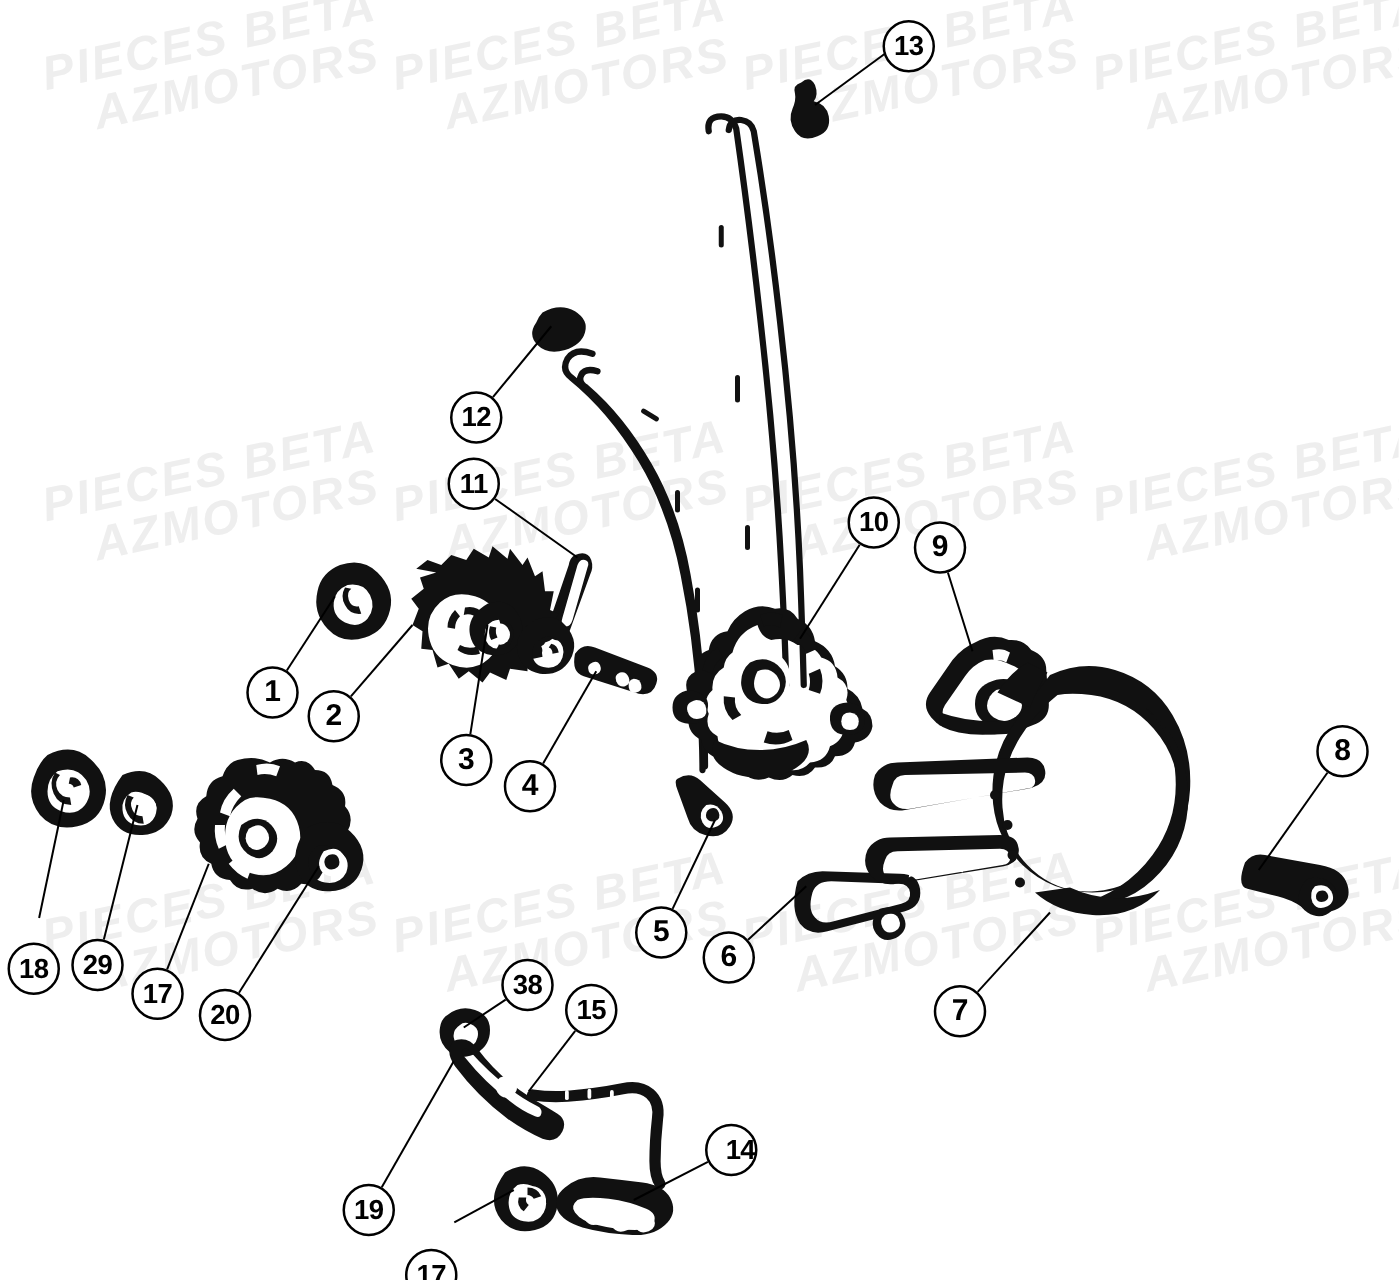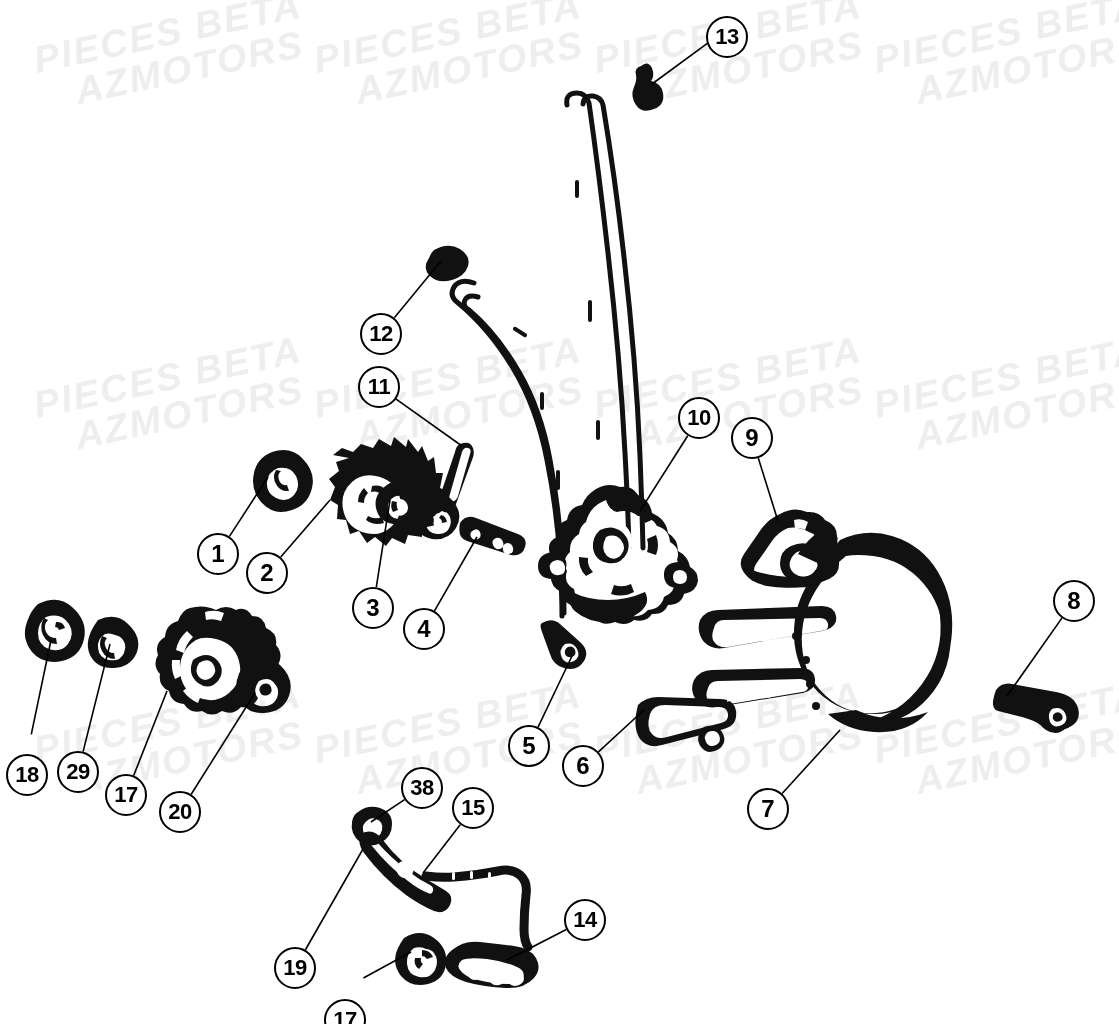--- a/index.html
+++ b/index.html
@@ -505,21 +505,21 @@
       </div>
       <div class="callout wide" style="left: 358px; top: 366px;">
         <span class="num">11</span>
       </div>
       <div class="callout wide" style="left: 360px; top: 313px;">
         <span class="num">12</span>
       </div>
       <div class="callout wide" style="left: 706px; top: 16px;">
         <span class="num">13</span>
       </div>
-      <div class="callout wide" style="left: 564px; top: 899px;">
+      <div class="callout wide" style="left: 564px; top: 899px; justify-content: flex-end;">
         <span class="num">14</span>
       </div>
       <div class="callout wide" style="left: 452px; top: 787px;">
         <span class="num">15</span>
       </div>
       <div class="callout wide" style="left: 105px; top: 774px;">
         <span class="num">17</span>
       </div>
       <div class="callout wide" style="left: 324px; top: 967px; margin-top: 32px;">
         <span class="num">17</span>

